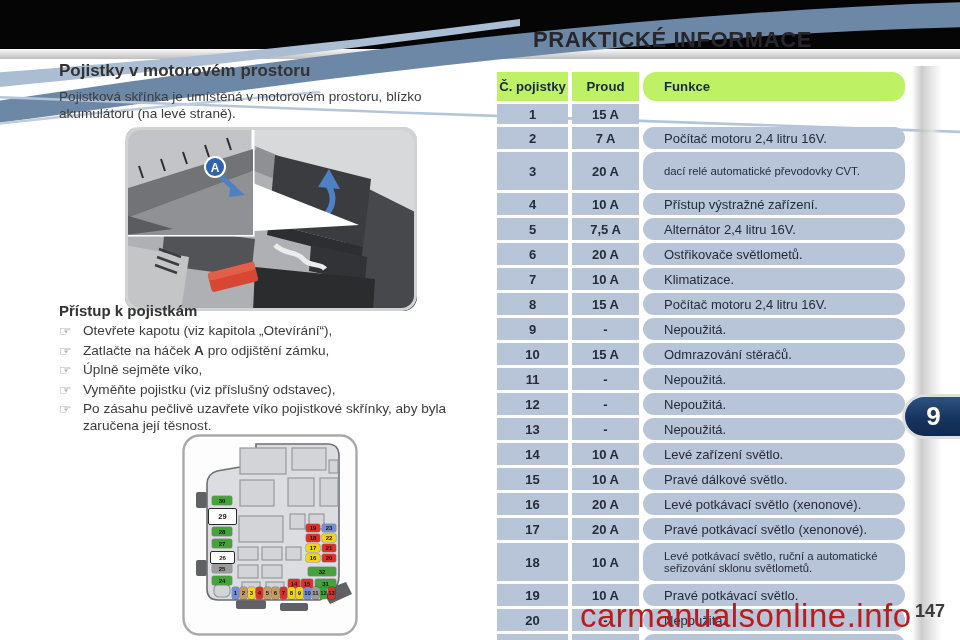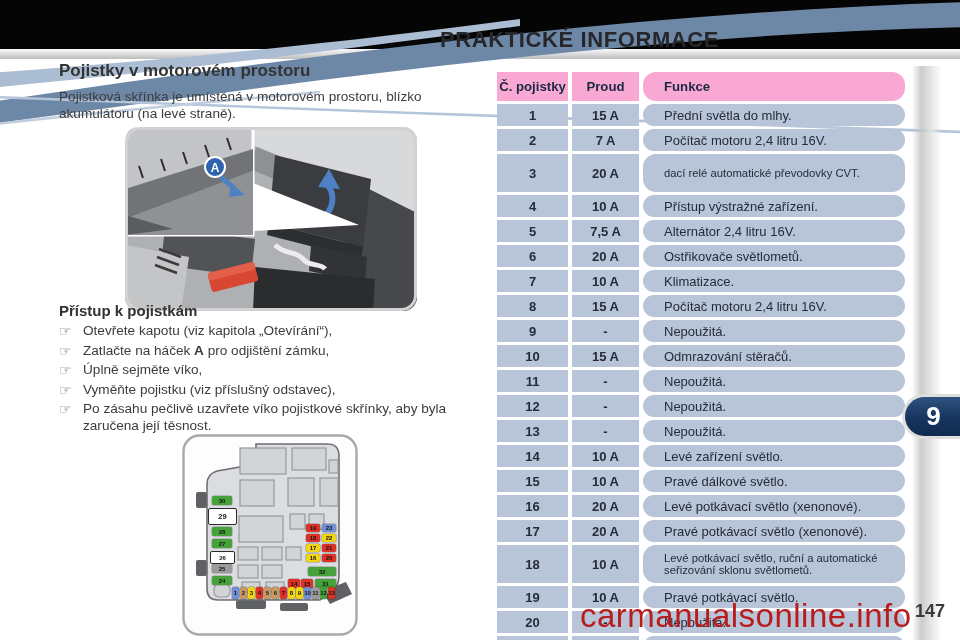--- a/index.html
+++ b/index.html
@@ -3,21 +3,21 @@
 <meta charset="utf-8">
 <style>
   html,body{margin:0;padding:0;}
   body{font-family:"Liberation Sans","DejaVu Sans",sans-serif;background:#fff;}
   #page{position:relative;width:960px;height:640px;overflow:hidden;background:#fff;}
 
   
   #deco{position:absolute;left:0;top:0;z-index:0;}
   #page-edge-band{position:absolute;left:912px;top:66px;width:30px;height:574px;z-index:0;
     background:linear-gradient(90deg,rgba(255,255,255,0) 0%,rgba(195,195,195,.85) 32%,rgba(228,228,228,.8) 68%,rgba(255,255,255,0) 100%);}
-  #header-title{position:absolute;left:440px;top:27px;width:465px;text-align:left;z-index:1;
+  #header-title{position:absolute;left:440px;top:27px;width:465px;text-align:center;z-index:1;
     font-size:22px;font-weight:bold;letter-spacing:.6px;color:#26262b;}
 
   
   .abs{position:absolute;z-index:1;}
   #main-heading{left:59px;top:61px;width:430px;font-size:17px;font-weight:bold;color:#333;}
   #intro{left:59px;top:88px;width:424px;font-size:13.6px;line-height:17px;color:#3c3c3c;}
   #photo-wrap{left:125px;top:127px;width:292px;height:184px;}
   #access-heading{left:59px;top:302px;width:420px;font-size:15px;font-weight:bold;color:#333;}
   #bullets{left:59px;top:323px;width:426px;}
   .bullet{display:flex;align-items:flex-start;margin:0 0 2.5px 0;}
@@ -32,21 +32,21 @@
   .fuse.white{background:#fff;border:1.3px solid #2b2b2b;box-shadow:none;}
   .fuse.big{font-size:7.5px;}
 
   
   #fuse-table{left:497px;top:72px;width:408px;display:flex;flex-direction:column;gap:3px;}
   .t-row{display:grid;grid-template-columns:71px 67px 1fr;gap:4px;}
   .cell{background:#b8c4d7;color:#242c3a;display:flex;align-items:center;justify-content:center;
     min-height:20px;font-size:13px;}
   .cell.func{justify-content:flex-start;text-align:left;padding:1px 21px;display:flex;flex-direction:column;align-items:flex-start;justify-content:center;border-radius:13px;}
   .cell.no,.cell.amp{font-weight:bold;}
-  .t-row.head .cell{background:#f9a8d4;color:#1b2940;font-weight:bold;min-height:27px;font-size:13.2px;}
+  .t-row.head .cell{background:#bef264;color:#1b2940;font-weight:bold;min-height:27px;font-size:13.2px;}
   .t-row.dbl .cell.func{font-size:11.3px;line-height:12.4px;min-height:36px;}
   .func-line{display:block;}
 
   
   #chapter-tab{position:absolute;left:902px;top:394px;width:60px;height:45px;z-index:4;
     background:linear-gradient(180deg,#2e527f 0%,#16345e 55%,#102a50 100%);
     border:3px solid #dedede;border-right:none;border-radius:24px 0 0 24px;
     display:flex;align-items:center;justify-content:center;
     color:#fff;font-size:26px;font-weight:bold;box-sizing:border-box;}
 
@@ -216,23 +216,20 @@
 
   <div class="abs" id="fuse-table">
       <div class="t-row head">
         <div class="cell">Č. pojistky</div>
         <div class="cell">Proud</div>
         <div class="cell func" style="justify-content: center;">Funkce</div>
       </div>
       <div class="t-row">
         <div class="cell no">1</div>
         <div class="cell amp">15 A</div>
-        <div class="cell func">
-          <span class="func-line">Přední světla do mlhy.</span>
-        </div>
       </div>
       <div class="t-row">
         <div class="cell no">2</div>
         <div class="cell amp">7 A</div>
         <div class="cell func">
           <span class="func-line">Počítač motoru 2,4 litru 16V.</span>
         </div>
       </div>
       <div class="t-row dbl">
         <div class="cell no">3</div>

